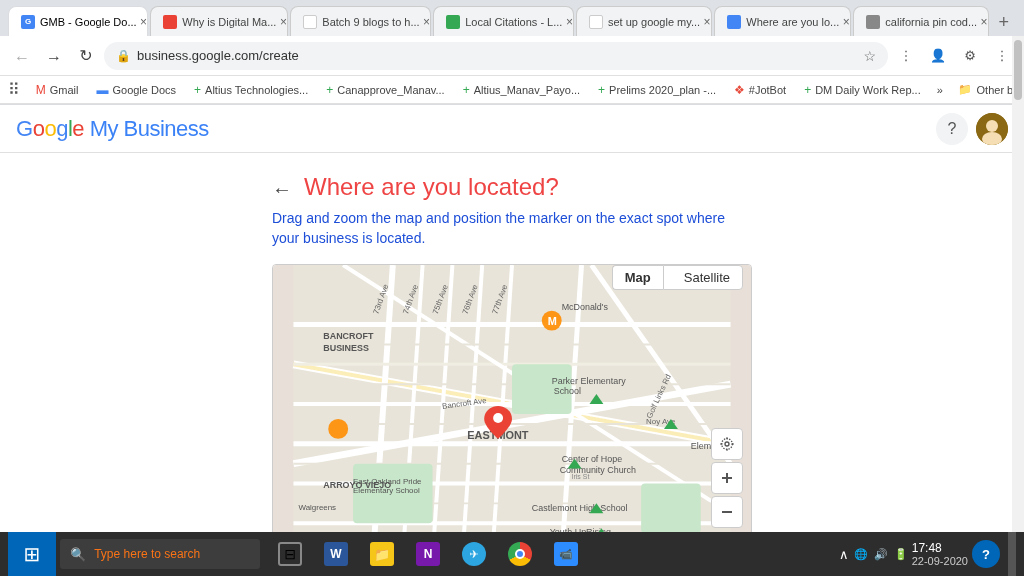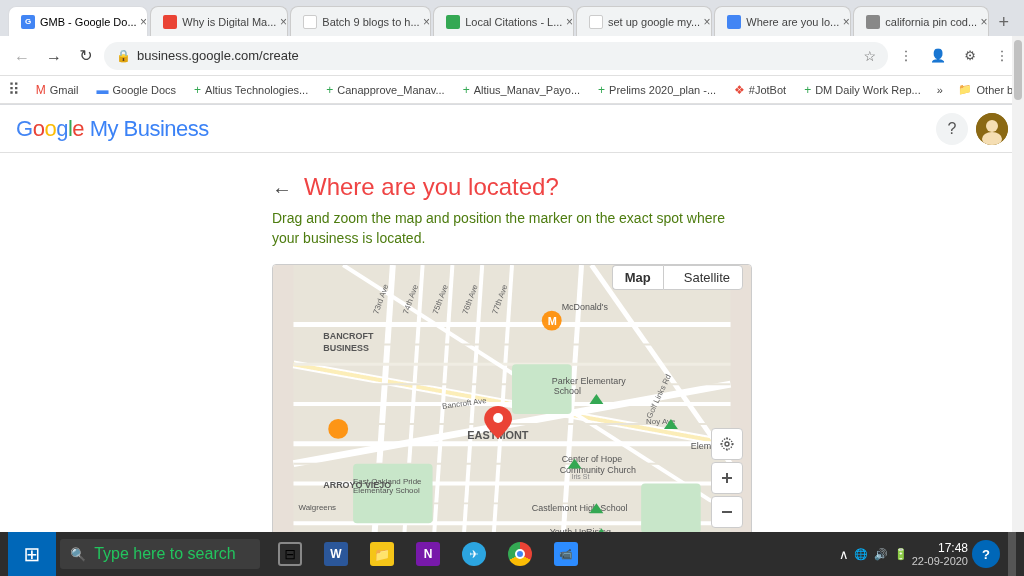--- a/index.html
+++ b/index.html
@@ -51,21 +51,21 @@
     .avatar { width: 32px; height: 32px; border-radius: 50%; background: #8b6914; display: flex; align-items: center; justify-content: center; color: white; font-size: 13px; cursor: pointer; overflow: hidden; }
 
     
     .main-content { background: #fff; padding: 20px 0; overflow-y: auto; height: calc(576px - 36px - 40px - 28px - 48px - 44px); }
     .content-inner { max-width: 520px; margin: 0 auto; padding: 0 20px; }
 
     
     .page-header { display: flex; align-items: center; gap: 12px; margin-bottom: 8px; }
     .back-arrow { font-size: 20px; color: #444; cursor: pointer; }
     .page-title { font-size: 24px; font-weight: 400; color: #ef4444; }
-    .page-subtitle { font-size: 14px; color: #4d7c0f; margin-bottom: 16px; line-height: 1.4; }
+    .page-subtitle { font-size: 14px; color: #1d4ed8; margin-bottom: 16px; line-height: 1.4; }
 
     
     .map-container { width: 100%; height: 295px; border: 1px solid #ccc; border-radius: 4px; overflow: hidden; position: relative; }
     .map-view { width: 100%; height: 100%; position: relative; background: #e8e0d8; }
 
     
     .map-svg { width: 100%; height: 100%; }
 
     
     .map-controls-top { position: absolute; top: 0; right: 8px; display: flex; gap: 0; }
@@ -76,27 +76,27 @@
 
     .map-controls-right { position: absolute; right: 8px; bottom: 30px; display: flex; flex-direction: column; gap: 2px; }
     .map-ctrl-btn { width: 32px; height: 32px; background: #fff; border: 1px solid #ccc; border-radius: 4px; display: flex; align-items: center; justify-content: center; cursor: pointer; font-size: 18px; color: #555; }
     .map-location-btn { font-size: 16px; }
 
     
     .taskbar { position: fixed; bottom: 0; left: 0; right: 0; height: 44px; background: #2d2d2d; display: flex; align-items: center; padding: 0 8px; gap: 4px; z-index: 100; }
     .taskbar-start { width: 48px; height: 44px; display: flex; align-items: center; justify-content: center; background: #0067b8; color: white; font-size: 20px; cursor: pointer; }
     .taskbar-search { display: flex; align-items: center; background: #3d3d3d; border-radius: 3px; height: 30px; padding: 0 10px; gap: 8px; min-width: 200px; }
     .taskbar-search-icon { color: #ccc; font-size: 13px; }
-    .taskbar-search-text { color: #22c55e; font-size: 16px; }
+    .taskbar-search-text { color: #f97316; font-size: 12px; }
     .taskbar-apps { display: flex; align-items: center; gap: 2px; margin-left: 4px; }
     .taskbar-app { width: 44px; height: 44px; display: flex; align-items: center; justify-content: center; cursor: pointer; }
     .taskbar-app-icon { width: 24px; height: 24px; border-radius: 3px; display: flex; align-items: center; justify-content: center; font-size: 14px; }
     .tray { margin-left: auto; display: flex; align-items: center; gap: 4px; color: white; font-size: 11px; }
     .tray-icons { display: flex; align-items: center; gap: 6px; font-size: 13px; }
-    .time-block { text-align: right; }
+    .time-block { text-align: left; }
     .time { font-size: 12px; color: white; }
     .date { font-size: 11px; color: #ccc; }
     .tray-help { width: 28px; height: 28px; border-radius: 50%; background: #0067b8; display: flex; align-items: center; justify-content: center; color: white; font-size: 13px; font-weight: bold; cursor: pointer; }
     .show-desktop { width: 8px; height: 44px; background: #555; margin-left: 4px; cursor: pointer; }
 
     
     .scroll-track { position: absolute; right: 0; top: 36px; width: 12px; height: calc(576px - 36px - 44px); background: #f1f1f1; }
     .scroll-thumb { width: 8px; height: 60px; background: #c1c1c1; border-radius: 4px; margin: 2px auto; margin-top: 4px; }
   </style>
 </head>

